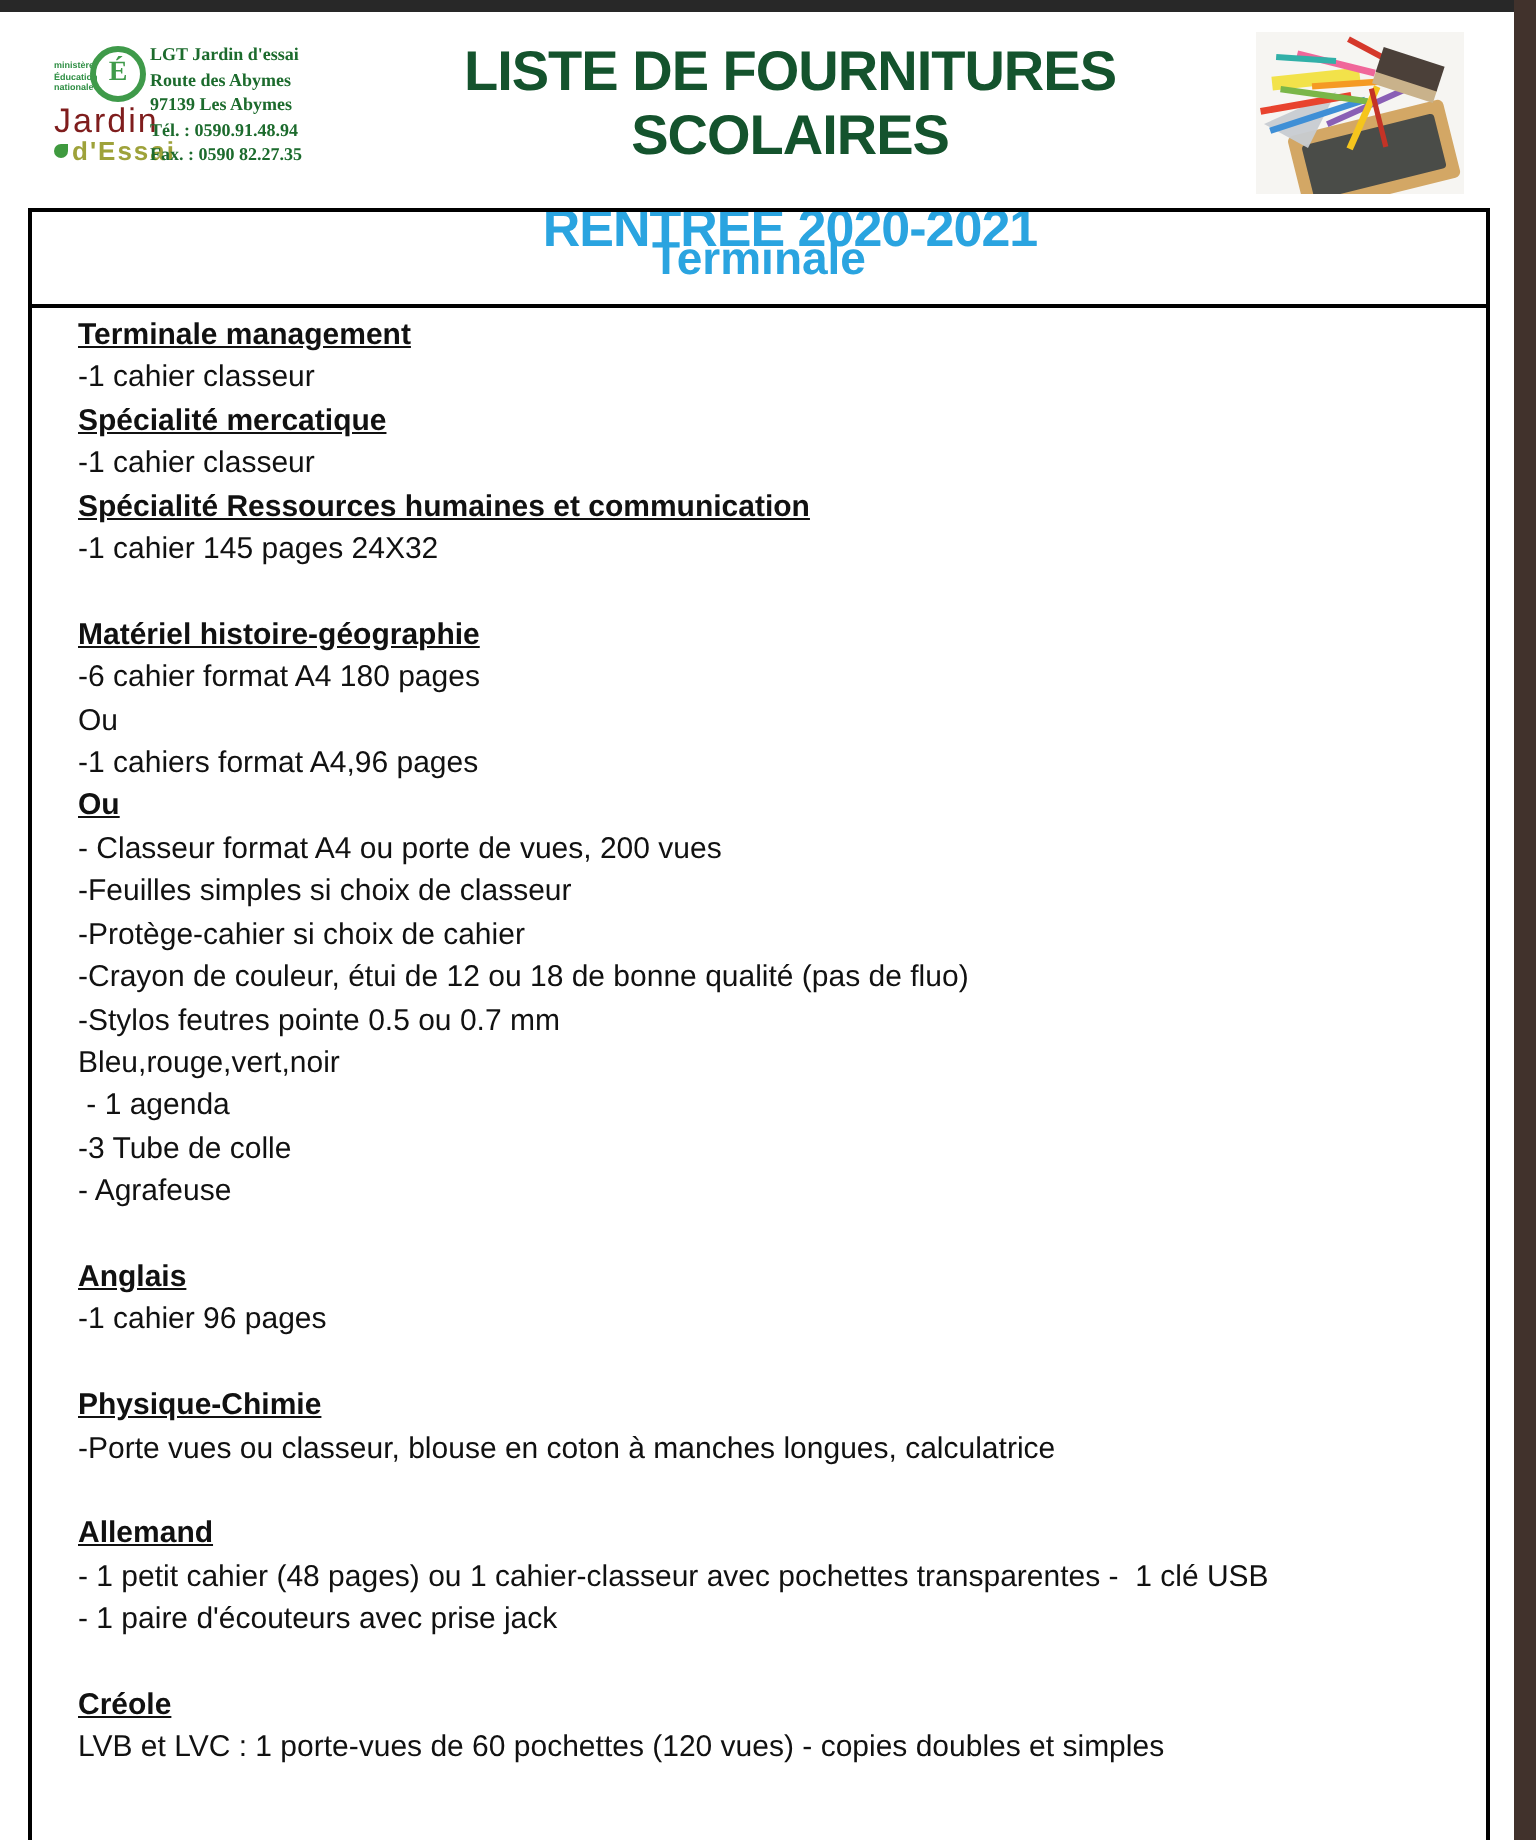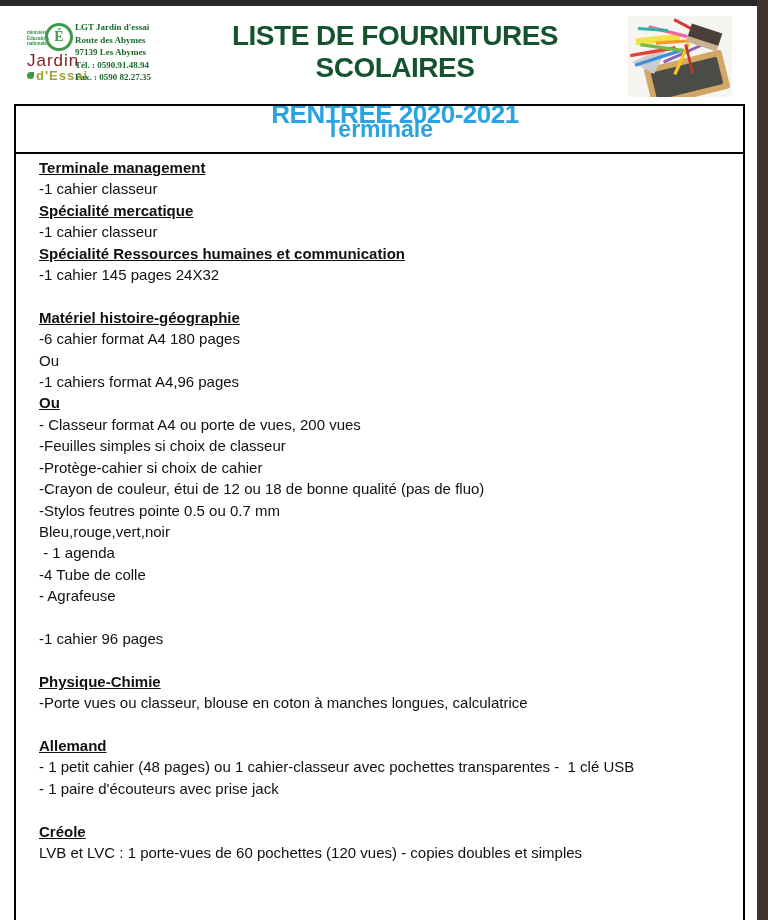--- a/index.html
+++ b/index.html
@@ -139,23 +139,24 @@
       <div class="line item">Ou</div>
       <div class="line item">-1 cahiers format A4,96 pages</div>
       <div class="line heading">Ou</div>
       <div class="line item">- Classeur format A4 ou porte de vues, 200 vues</div>
       <div class="line item">-Feuilles simples si choix de classeur</div>
       <div class="line item">-Protège-cahier si choix de cahier</div>
       <div class="line item">-Crayon de couleur, étui de 12 ou 18 de bonne qualité (pas de fluo)</div>
       <div class="line item">-Stylos feutres pointe 0.5 ou 0.7 mm</div>
       <div class="line item">Bleu,rouge,vert,noir</div>
       <div class="line item"> - 1 agenda</div>
-      <div class="line item">-4 Tube de colle</div>
+      <div class="line item">-3 Tube de colle</div>
       <div class="line item">- Agrafeuse</div>
       <div class="line blank">&nbsp;</div>
+      <div class="line heading">Anglais</div>
       <div class="line item">-1 cahier 96 pages</div>
       <div class="line blank">&nbsp;</div>
       <div class="line heading">Physique-Chimie</div>
       <div class="line item">-Porte vues ou classeur, blouse en coton à manches longues, calculatrice</div>
       <div class="line blank">&nbsp;</div>
       <div class="line heading">Allemand</div>
       <div class="line item">- 1 petit cahier (48 pages) ou 1 cahier-classeur avec pochettes transparentes -  1 clé USB</div>
       <div class="line item">- 1 paire d'écouteurs avec prise jack</div>
       <div class="line blank">&nbsp;</div>
       <div class="line heading">Créole</div>

